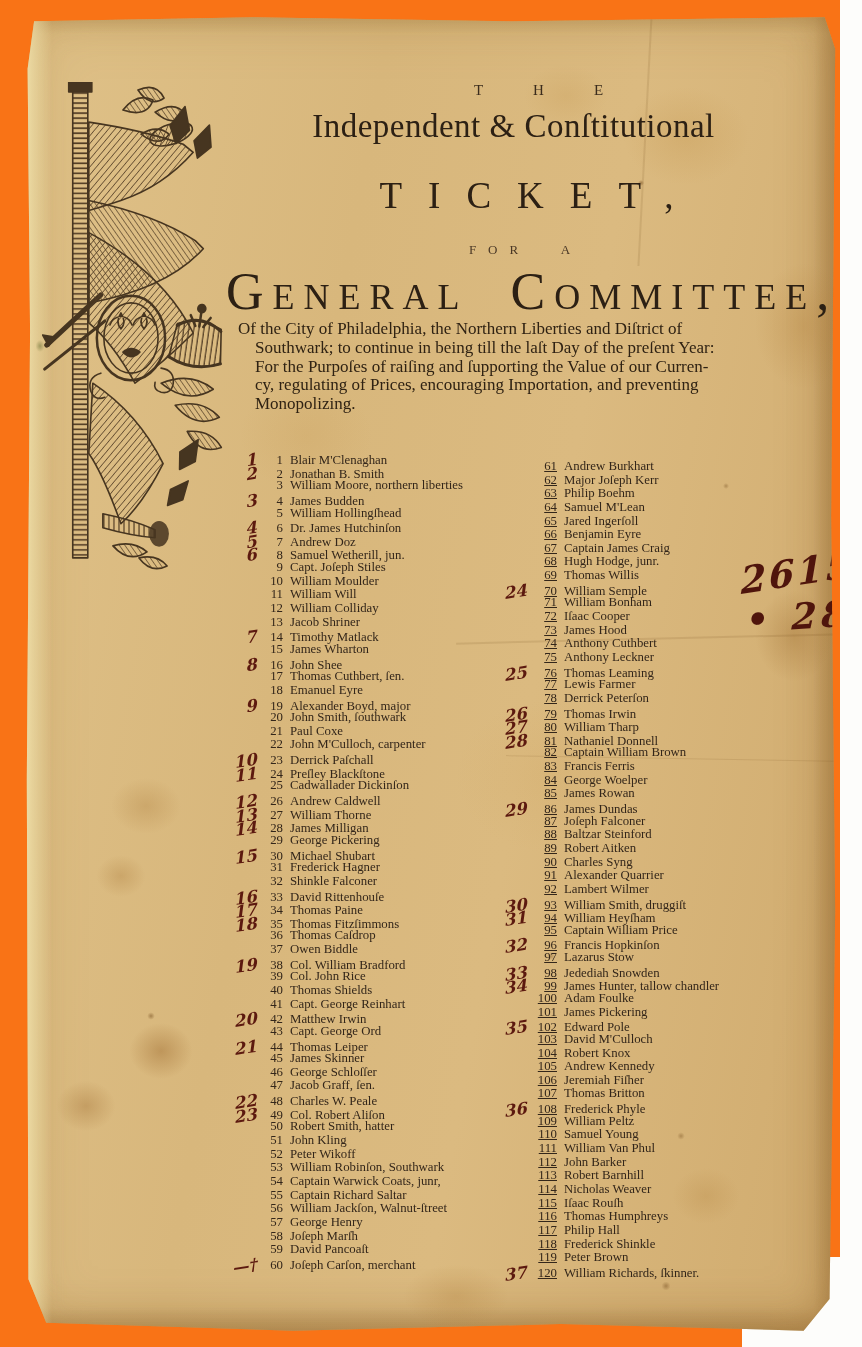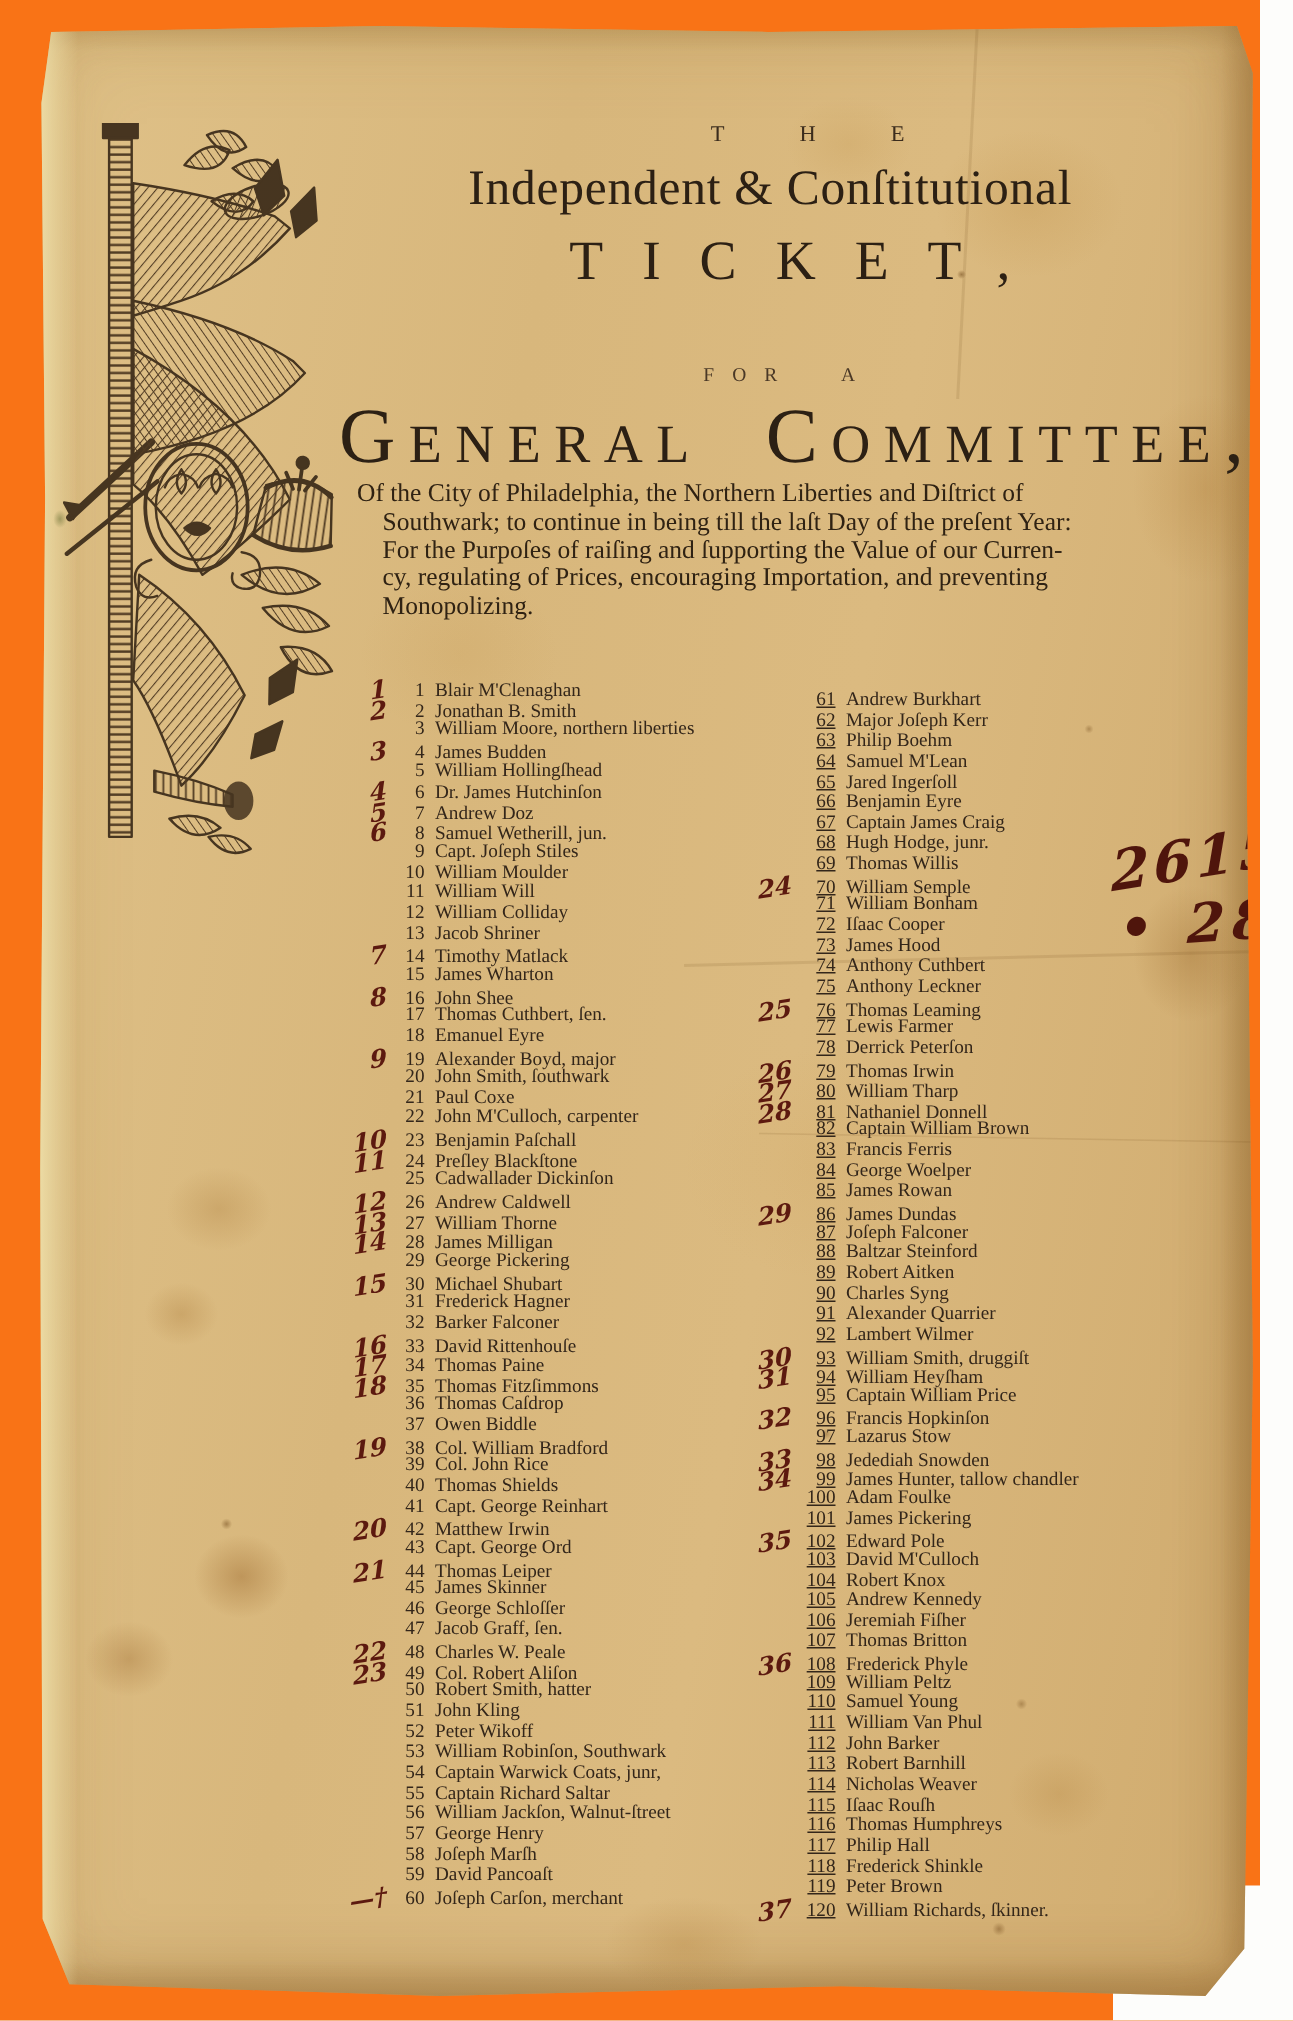--- a/index.html
+++ b/index.html
@@ -39,21 +39,21 @@
     linear-gradient(270deg, rgba(130,85,30,.26), transparent 22px);}
   .crease{position:absolute;pointer-events:none;background:rgba(110,70,25,.13);}
   .crease-v{left:618px;top:0;width:2px;height:250px;transform:skewX(-3deg);}
   .crease-h1{left:430px;top:622px;width:380px;height:2px;transform:rotate(-1.4deg);}
   .crease-h2{left:480px;top:742px;width:330px;height:1px;transform:rotate(1deg);}
 
   .ink{color:#33261a;}
   .hdr{position:absolute;left:200px;width:575px;text-align:center;white-space:nowrap;}
   .pretitle{top:66px;font-size:15px;letter-spacing:50px;padding-left:50px;color:#3b2c1d;}
   .title1{top:92px;font-size:33px;letter-spacing:.5px;color:#2c2014;}
-  .title2{top:137px;font-size:37px;letter-spacing:26px;padding-left:26px;color:#2c2014;}
+  .title2{top:158px;font-size:37px;letter-spacing:26px;padding-left:26px;color:#2c2014;}
   .fora{top:226px;font-size:13px;letter-spacing:12px;word-spacing:16px;padding-left:12px;color:#4a3826;}
   .heading{top:246px;font-size:52px;font-variant:small-caps;letter-spacing:9px;word-spacing:20px;color:#2c2014;}
   .intro{position:absolute;left:212px;top:304px;width:568px;font-size:17px;line-height:18.8px;color:#2f2213;}
   .intro-line{white-space:nowrap;}
   .intro-line.ind{padding-left:17px;}
 
   .col{position:absolute;font-size:12.8px;line-height:13.65px;color:#33261a;}
   .col-left{left:172px;top:436px;}
   .col-right{left:442px;top:444px;}
   .row{white-space:nowrap;height:13.65px;display:flex;align-items:baseline;}
@@ -268,21 +268,21 @@
           <span class="name">Paul Coxe</span>
         </div>
         <div class="row">
           <span class="note"></span>
           <span class="num">22</span>
           <span class="name">John M'Culloch, carpenter</span>
         </div>
         <div class="row">
           <span class="note">10</span>
           <span class="num">23</span>
-          <span class="name">Benjamin Paſchall</span>
+          <span class="name">Derrick Paſchall</span>
         </div>
         <div class="row">
           <span class="note">11</span>
           <span class="num">24</span>
           <span class="name">Preſley Blackſtone</span>
         </div>
         <div class="row">
           <span class="note"></span>
           <span class="num">25</span>
           <span class="name">Cadwallader Dickinſon</span>
@@ -313,21 +313,21 @@
           <span class="name">Michael Shubart</span>
         </div>
         <div class="row">
           <span class="note"></span>
           <span class="num">31</span>
           <span class="name">Frederick Hagner</span>
         </div>
         <div class="row">
           <span class="note"></span>
           <span class="num">32</span>
-          <span class="name">Barker Falconer</span>
+          <span class="name">Shinkle Falconer</span>
         </div>
         <div class="row">
           <span class="note">16</span>
           <span class="num">33</span>
           <span class="name">David Rittenhouſe</span>
         </div>
         <div class="row">
           <span class="note">17</span>
           <span class="num">34</span>
           <span class="name">Thomas Paine</span>

